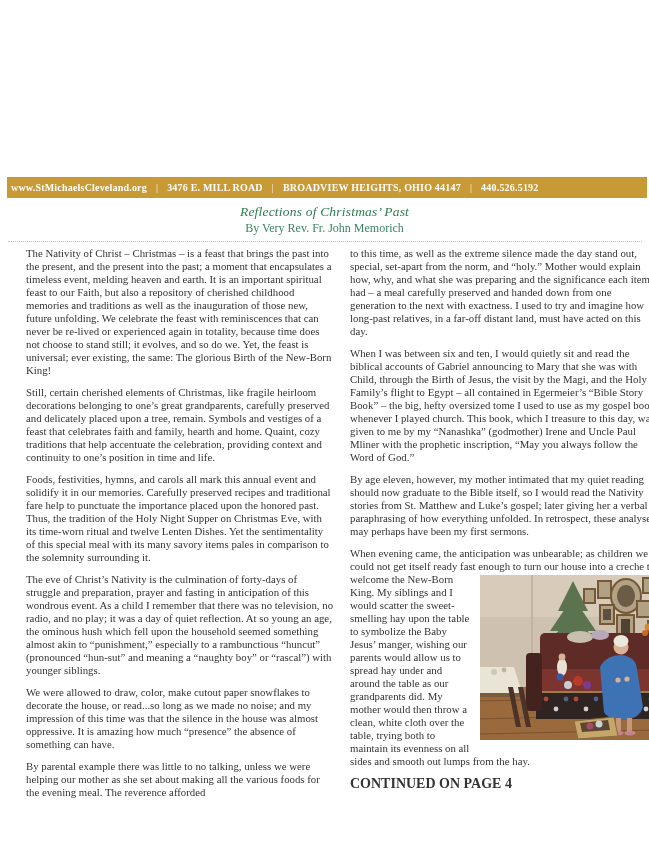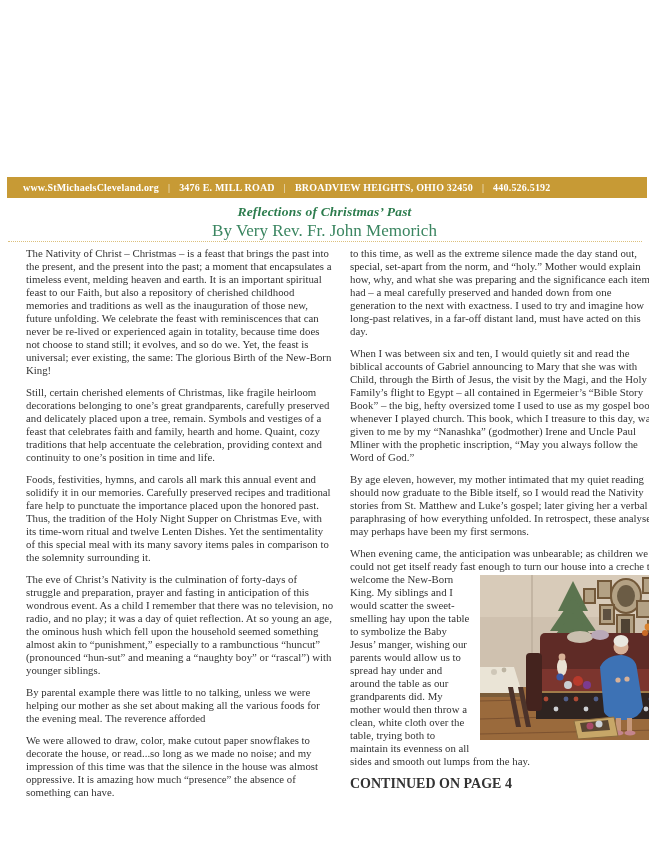--- a/index.html
+++ b/index.html
@@ -6,30 +6,30 @@
   html,body { width:649px; height:859px; overflow:hidden; background:#ffffff; }
   body { font-family:"Liberation Serif", serif; color:#333333; }
   .page { position:relative; width:649px; height:859px; background:#ffffff; overflow:hidden; }
 
   
   .masthead { position:absolute; left:10px; top:10px; width:630px; height:162px; background:#2b7b4a; }
   .masthead svg { display:block; width:100%; height:100%; }
 
   
   .info-bar { position:absolute; left:7px; top:177px; width:640px; height:21px; background:#c79a35;
-              color:#fff; display:flex; align-items:center; padding:0 16px;
+              color:#fff; display:flex; align-items:center; padding:0 4px;
               font-size:10px; font-weight:bold; letter-spacing:.2px; }
   .info-left { display:flex; align-items:center; }
   .sep { margin:0 9px; font-weight:normal; opacity:.85; }
   .issue-date { margin-left:auto;margin-top:32px; }
 
   
   .article-head { position:absolute; top:204px; left:0; width:100%; text-align:center; }
-  .article-title { font-size:13.5px; font-weight:bold; font-style:italic; color:#2d7c4e; letter-spacing:.2px; }
-  .article-byline { font-size:17px; color:#3a8560; margin-top:1px; }
+  .article-title { font-size:13.5px; font-weight:normal; font-style:italic; color:#2d7c4e; letter-spacing:.2px; }
+  .article-byline { font-size:12px; color:#3a8560; margin-top:1px; }
   .rule { position:absolute; top:241px; left:8px; width:634px; border-top:1px dotted #dcc07c; }
 
   
   .columns { position:absolute; top:247px; left:26px; width:632px; display:flex; gap:16px; }
   .col { width:309px; font-size:10.8px; line-height:13px; color:#333333; }
   .col p { margin-bottom:9px; }
   .painting-float { float:right; width:178px; height:165px; margin:2px 0 4px 8px; }
   .painting-float svg { display:block; width:178px; height:165px; }
   .continued { font-weight:bold; margin-top:5px; font-size:14px; }
 </style>
@@ -38,41 +38,41 @@
 
 <div class="page">
 
 
   <div class="info-bar">
     <div class="info-left">
       <span>www.StMichaelsCleveland.org</span>
       <span class="sep">|</span>
       <span>3476 E. MILL ROAD</span>
       <span class="sep">|</span>
-      <span>BROADVIEW HEIGHTS, OHIO 32450</span>
+      <span>BROADVIEW HEIGHTS, OHIO 44147</span>
       <span class="sep">|</span>
       <span>440.526.5192</span>
     </div>
     <span class="issue-date">December 2025</span>
   </div>
 
   <div class="article-head">
     <div class="article-title">Reflections of Christmas’ Past</div>
     <div class="article-byline">By Very Rev. Fr. John Memorich</div>
   </div>
   <div class="rule"></div>
 
   <div class="columns">
     <div class="col">
       <p>The Nativity of Christ – Christmas – is a feast that brings the past into the present, and the present into the past; a moment that encapsulates a timeless event, melding heaven and earth. It is an important spiritual feast to our Faith, but also a repository of cherished childhood memories and traditions as well as the inauguration of those new, future unfolding. We celebrate the feast with reminiscences that can never be re-lived or experienced again in totality, because time does not choose to stand still; it evolves, and so do we. Yet, the feast is universal; ever existing, the same: The glorious Birth of the New-Born King!</p>
       <p>Still, certain cherished elements of Christmas, like fragile heirloom decorations belonging to one’s great grandparents, carefully preserved and delicately placed upon a tree, remain. Symbols and vestiges of a feast that celebrates faith and family, hearth and home. Quaint, cozy traditions that help accentuate the celebration, providing context and continuity to one’s position in time and life.</p>
       <p>Foods, festivities, hymns, and carols all mark this annual event and solidify it in our memories. Carefully preserved recipes and traditional fare help to punctuate the importance placed upon the honored past. Thus, the tradition of the Holy Night Supper on Christmas Eve, with its time-worn ritual and twelve Lenten Dishes. Yet the sentimentality of this special meal with its many savory items pales in comparison to the solemnity surrounding it.</p>
       <p>The eve of Christ’s Nativity is the culmination of forty-days of struggle and preparation, prayer and fasting in anticipation of this wondrous event. As a child I remember that there was no television, no radio, and no play; it was a day of quiet reflection. At so young an age, the ominous hush which fell upon the household seemed something almost akin to “punishment,” especially to a rambunctious “huncut” (pronounced “hun-sut” and meaning a “naughty boy” or “rascal”) with younger siblings.</p>
+      <p>We were allowed to draw, color, make cutout paper snowflakes to decorate the house, or read...so long as we made no noise; and my impression of this time was that the silence in the house was almost oppressive. It is amazing how much “presence” the absence of something can have.</p>
       <p>By parental example there was little to no talking, unless we were helping our mother as she set about making all the various foods for the evening meal. The reverence afforded</p>
-      <p>We were allowed to draw, color, make cutout paper snowflakes to decorate the house, or read...so long as we made no noise; and my impression of this time was that the silence in the house was almost oppressive. It is amazing how much “presence” the absence of something can have.</p>
     </div>
 
     <div class="col">
       <p>to this time, as well as the extreme silence made the day stand out, special, set-apart from the norm, and “holy.” Mother would explain how, why, and what she was preparing and the significance each item had – a meal carefully preserved and handed down from one generation to the next with exactness. I used to try and imagine how long-past relatives, in a far-off distant land, must have acted on this day.</p>
       <p>When I was between six and ten, I would quietly sit and read the biblical accounts of Gabriel announcing to Mary that she was with Child, through the Birth of Jesus, the visit by the Magi, and the Holy Family’s flight to Egypt – all contained in Egermeier’s “Bible Story Book” – the big, hefty oversized tome I used to use as my gospel book whenever I played church. This book, which I treasure to this day, was given to me by my “Nanashka” (godmother) Irene and Uncle Paul Mliner with the prophetic inscription, “May you always follow the Word of God.”</p>
       <p>By age eleven, however, my mother intimated that my quiet reading should now graduate to the Bible itself, so I would read the Nativity stories from St. Matthew and Luke’s gospel; later giving her a verbal paraphrasing of how everything unfolded. In retrospect, these analyses may perhaps have been my first sermons.</p>
 
       <p>
         <span>When evening came, the anticipation was unbearable; as children we could not get itself ready fast enough to turn </span><span class="painting-float">
           <svg viewBox="0 0 178 165">

